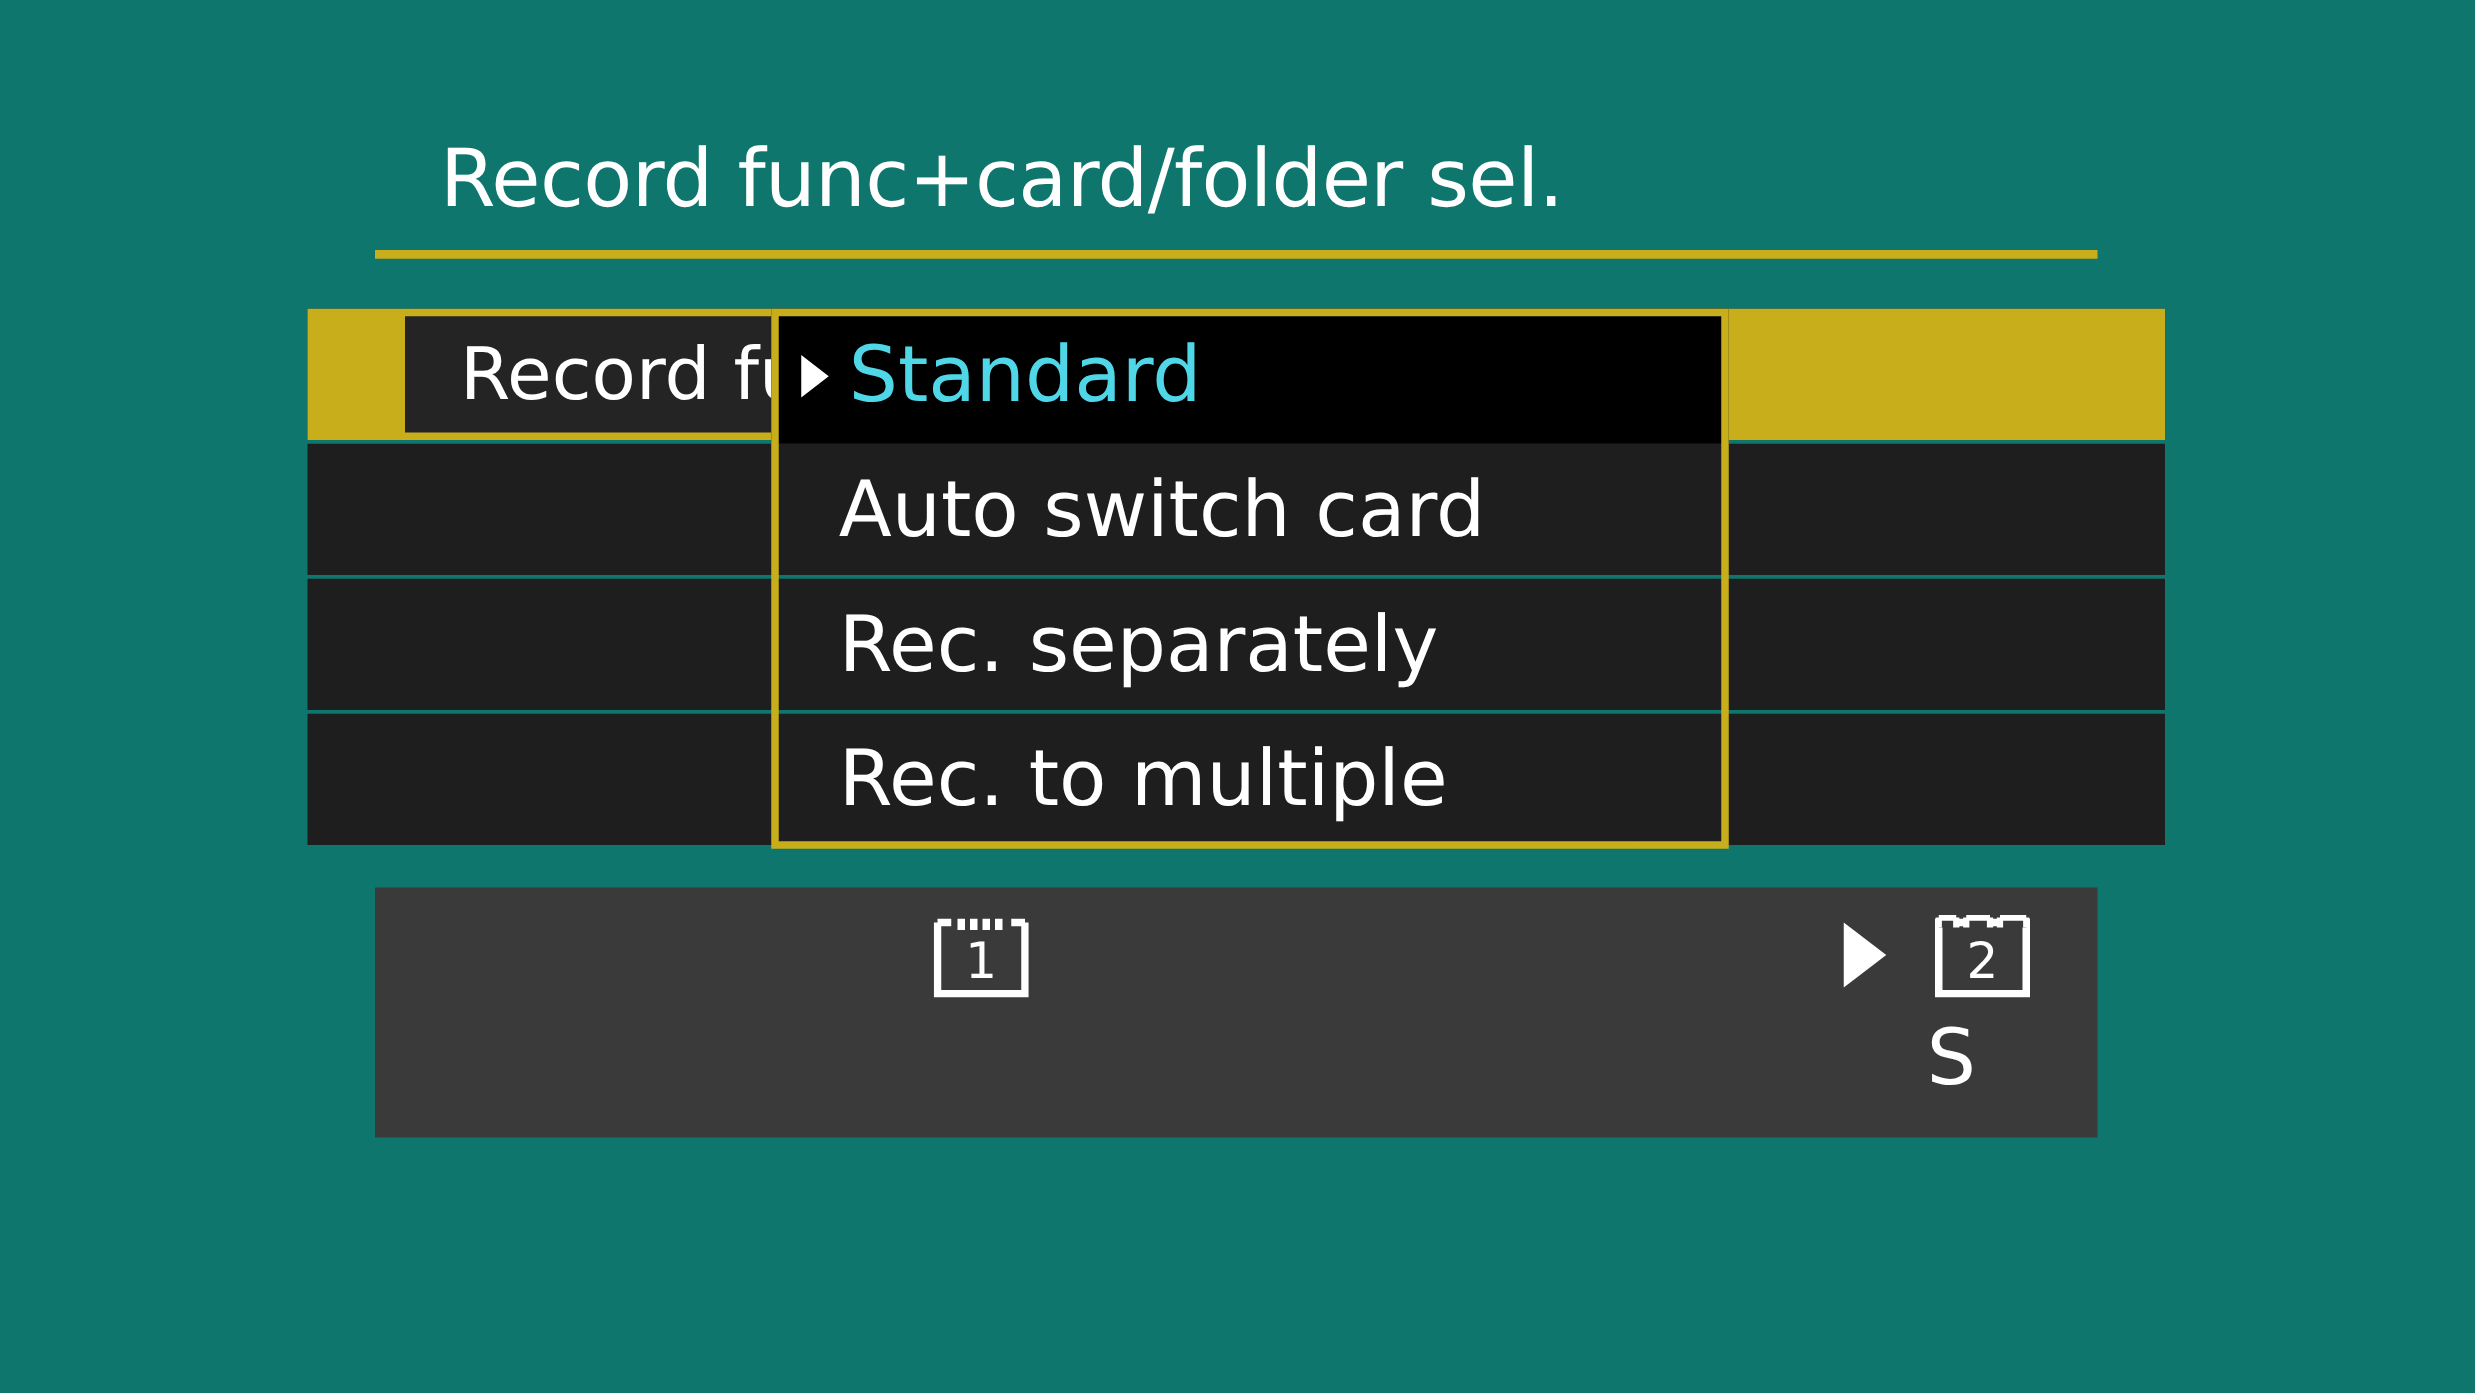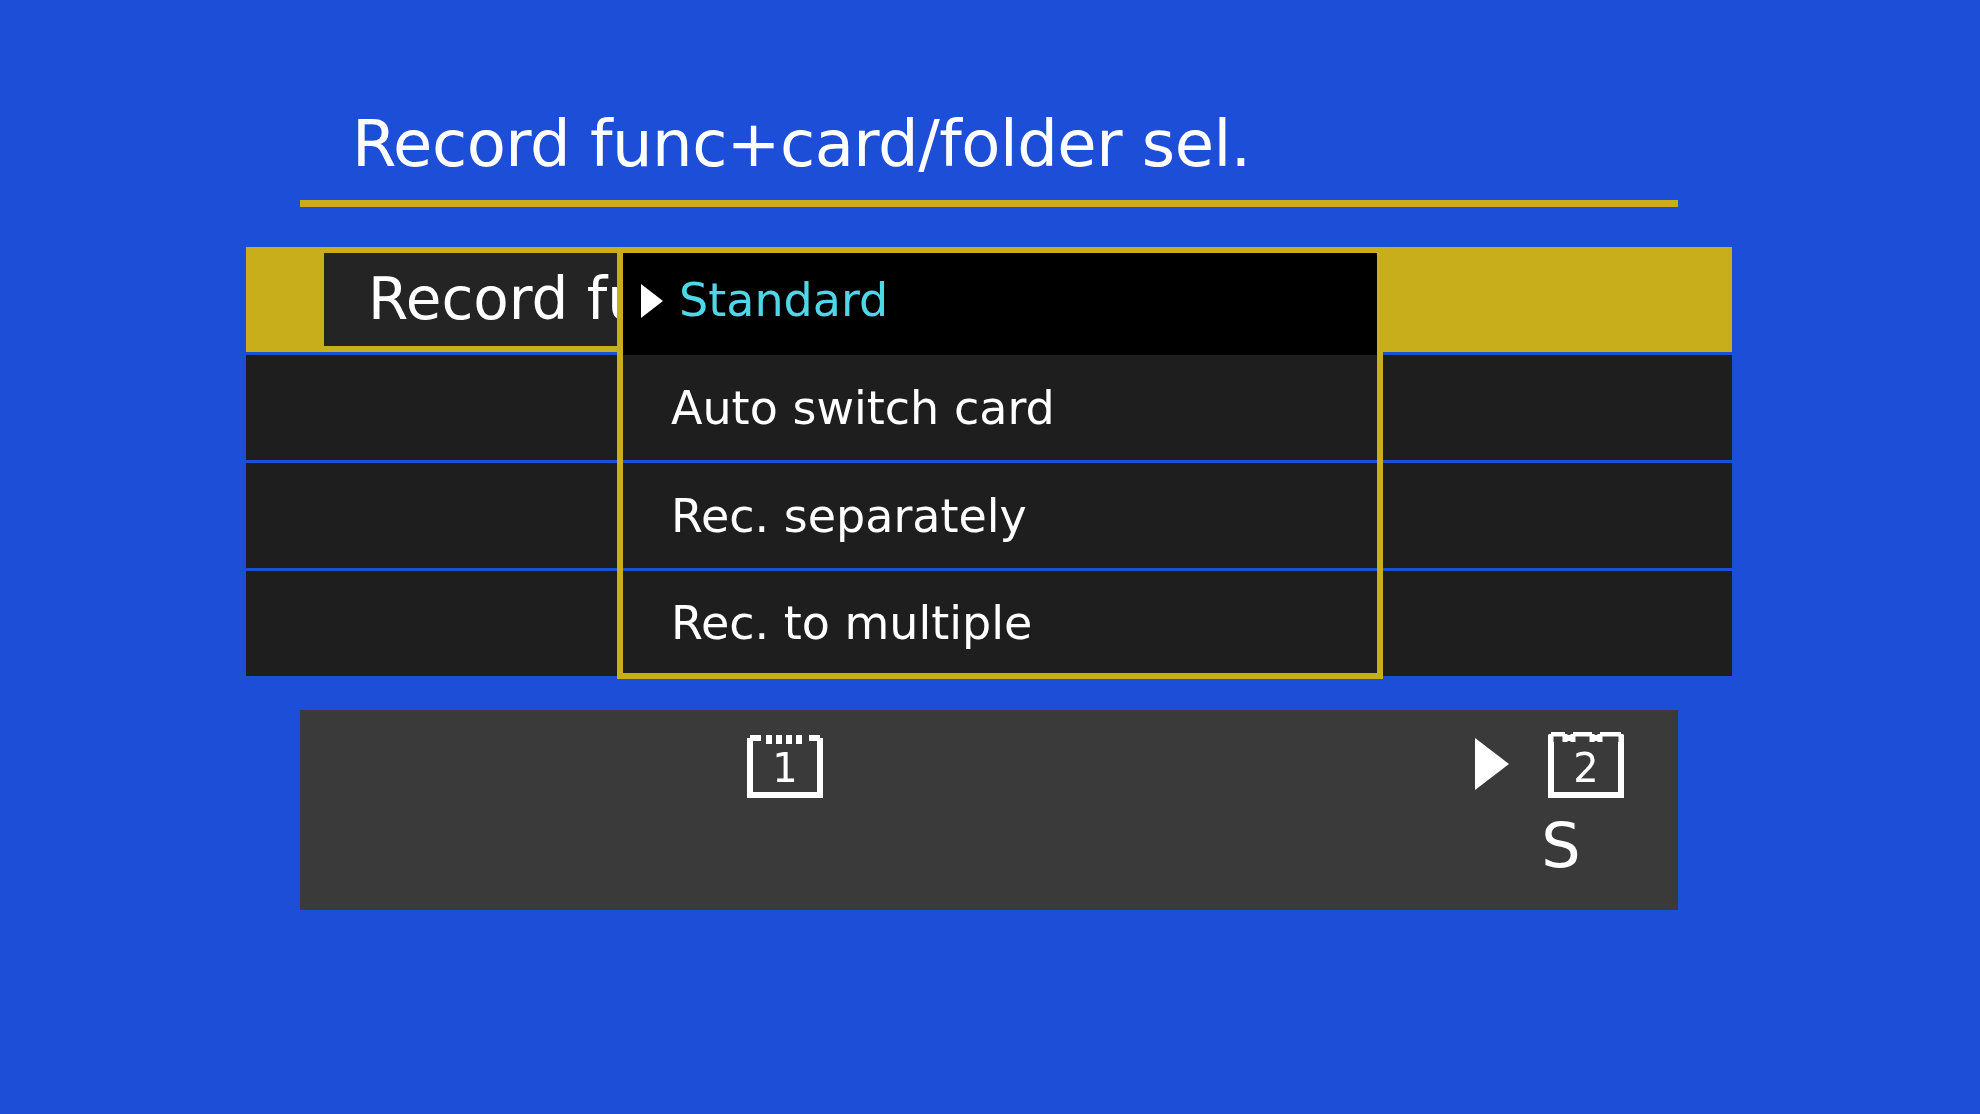--- a/index.html
+++ b/index.html
@@ -13,21 +13,21 @@
     height: 1114px;
     overflow: hidden;
     font-family: "DejaVu Sans", "Liberation Sans", sans-serif;
     -webkit-font-smoothing: antialiased;
   }
 
   .screen {
     position: relative;
     width: 1980px;
     height: 1114px;
-    background: #1d4ed8;
+    background: #0f766e;
   }
 
   
   .menu-title {
     position: absolute;
     left: 352px;
     top: 112px;
     font-size: 64px;
     line-height: 1;
     color: #ffffff;
@@ -133,21 +133,21 @@
   }
   .opt.o1 { top: 111px; }
   .opt.o2 { top: 219px; }
   .opt.o3 { top: 327px; height: 99px; }
 
   .opt .opt-text {
     position: absolute;
     left: 48px;
     top: 50%;
     transform: translateY(-52%);
-    font-size: 46px;
+    font-size: 62px;
     line-height: 1;
     color: #ffffff;
     white-space: nowrap;
   }
   .opt.o0 .opt-text {
     left: 62px;
     color: #4fd7e8;
   }
 
   

